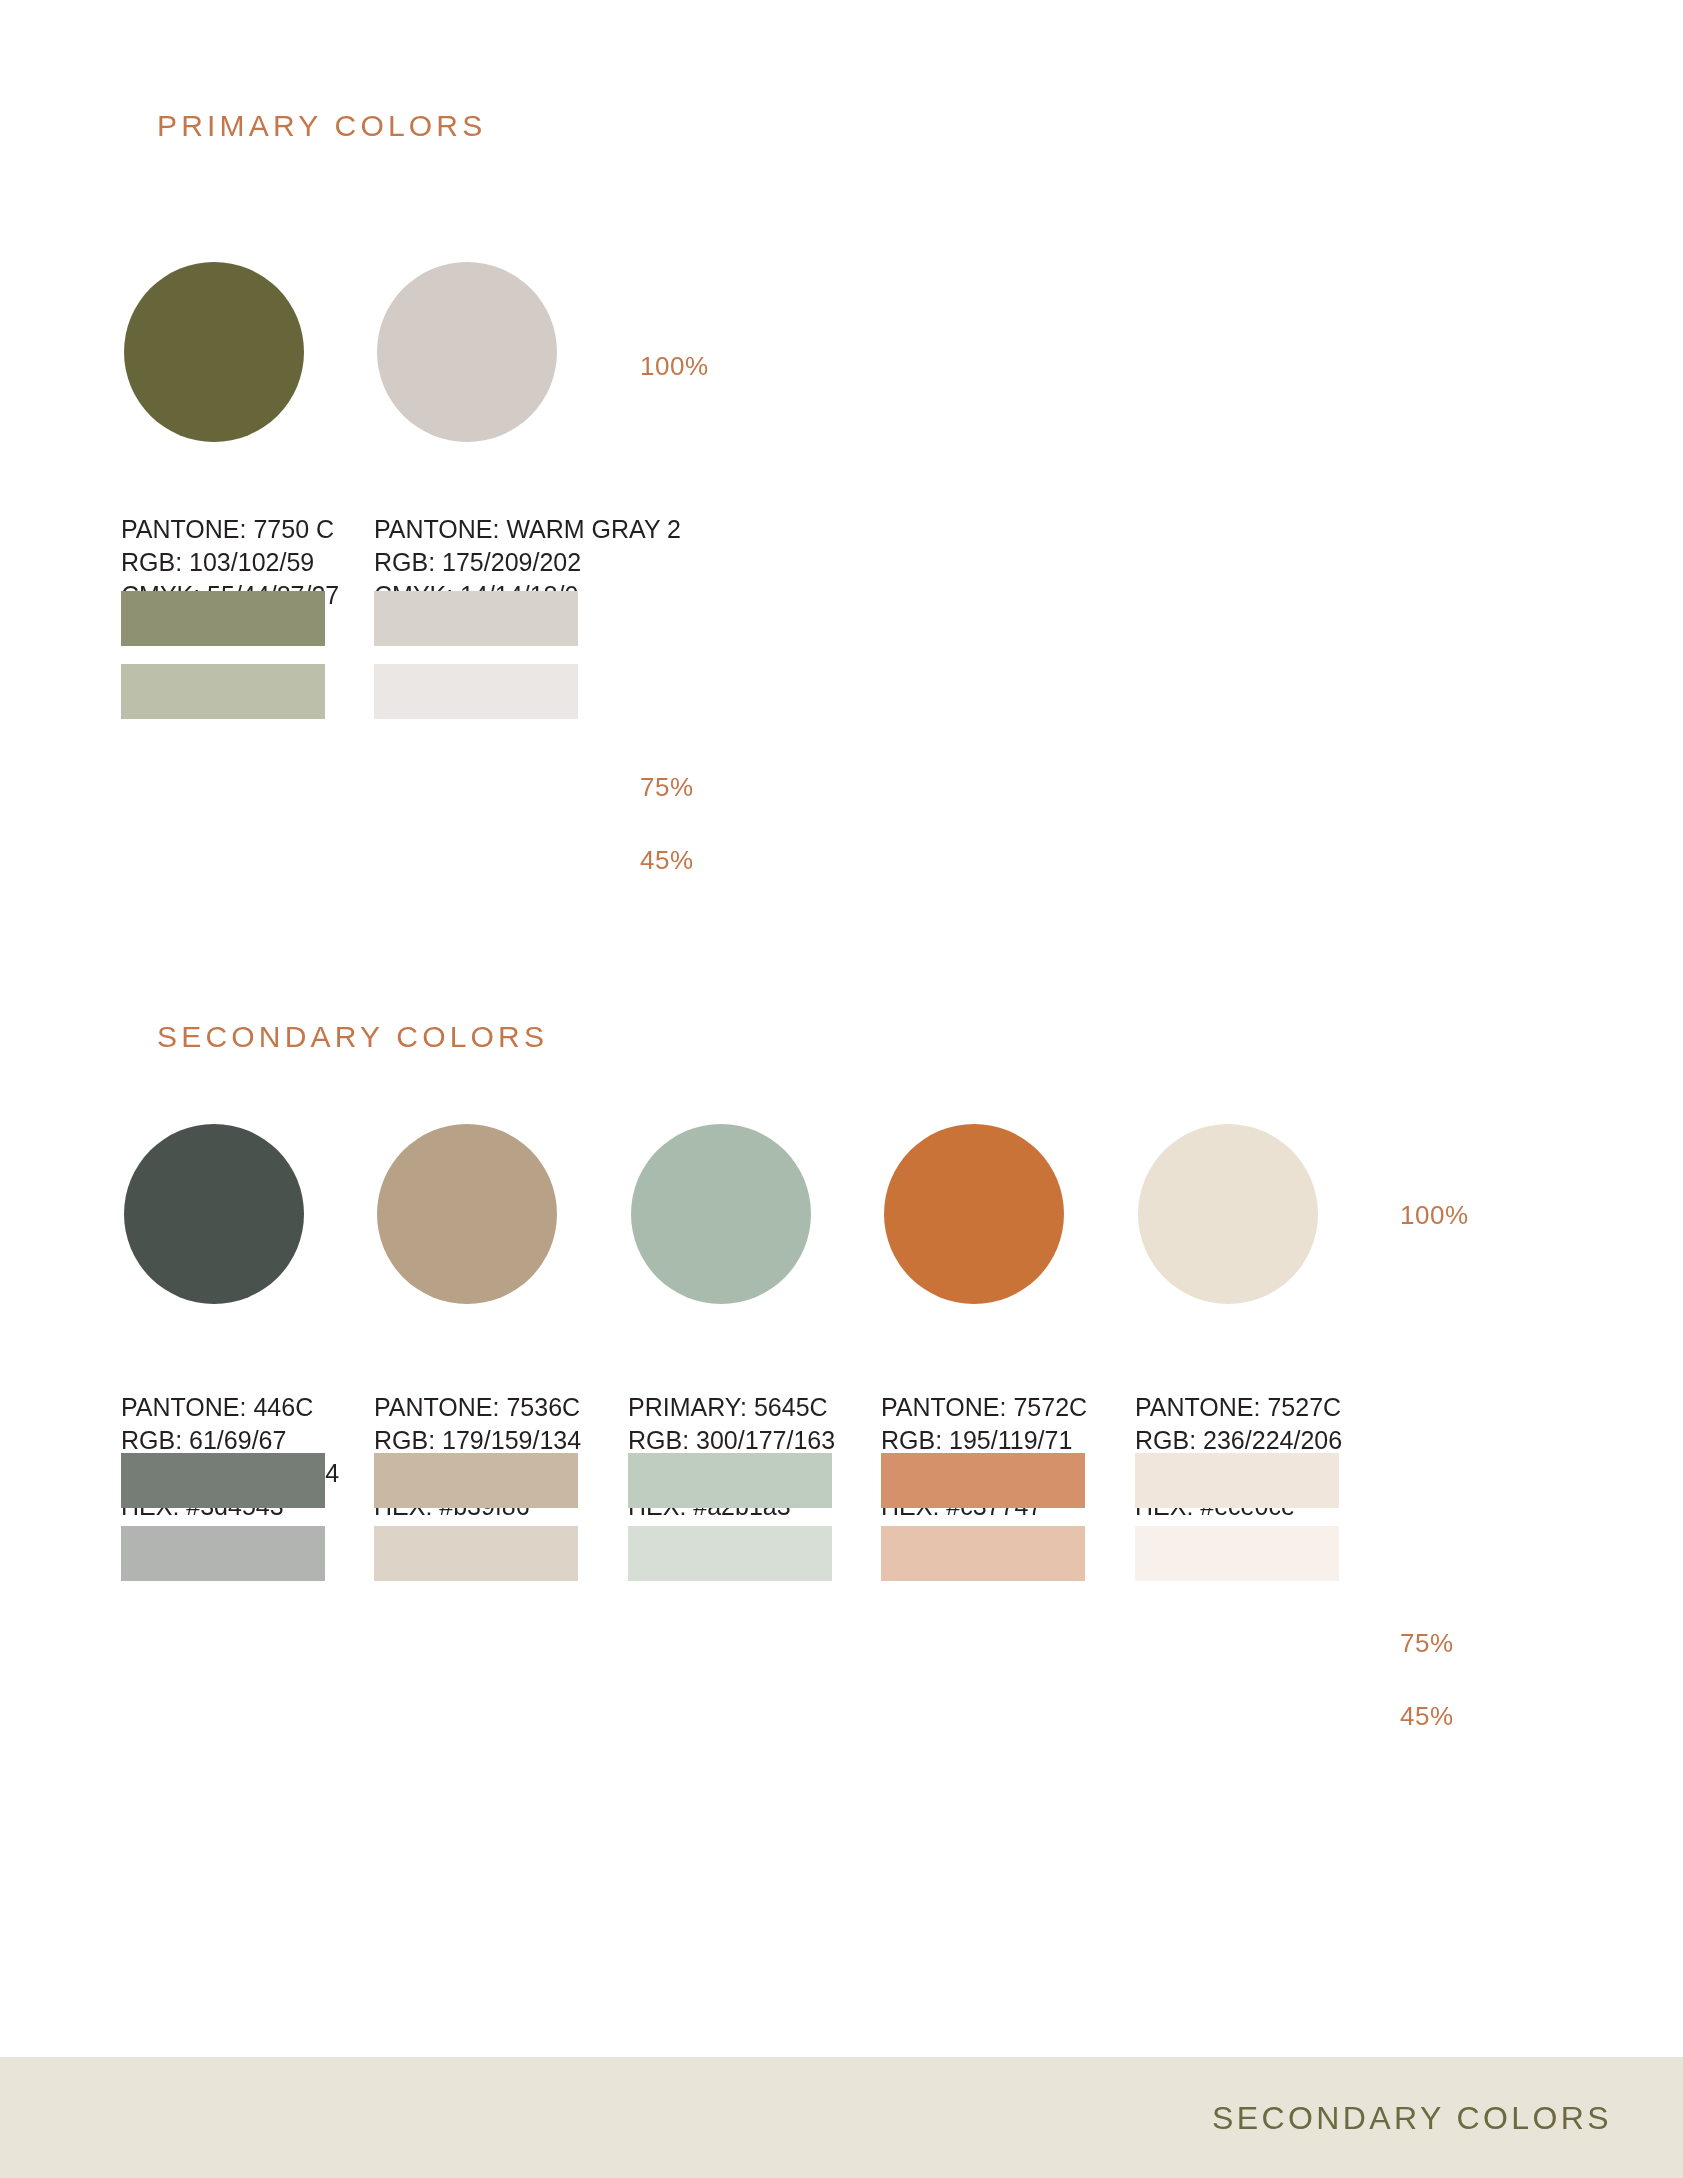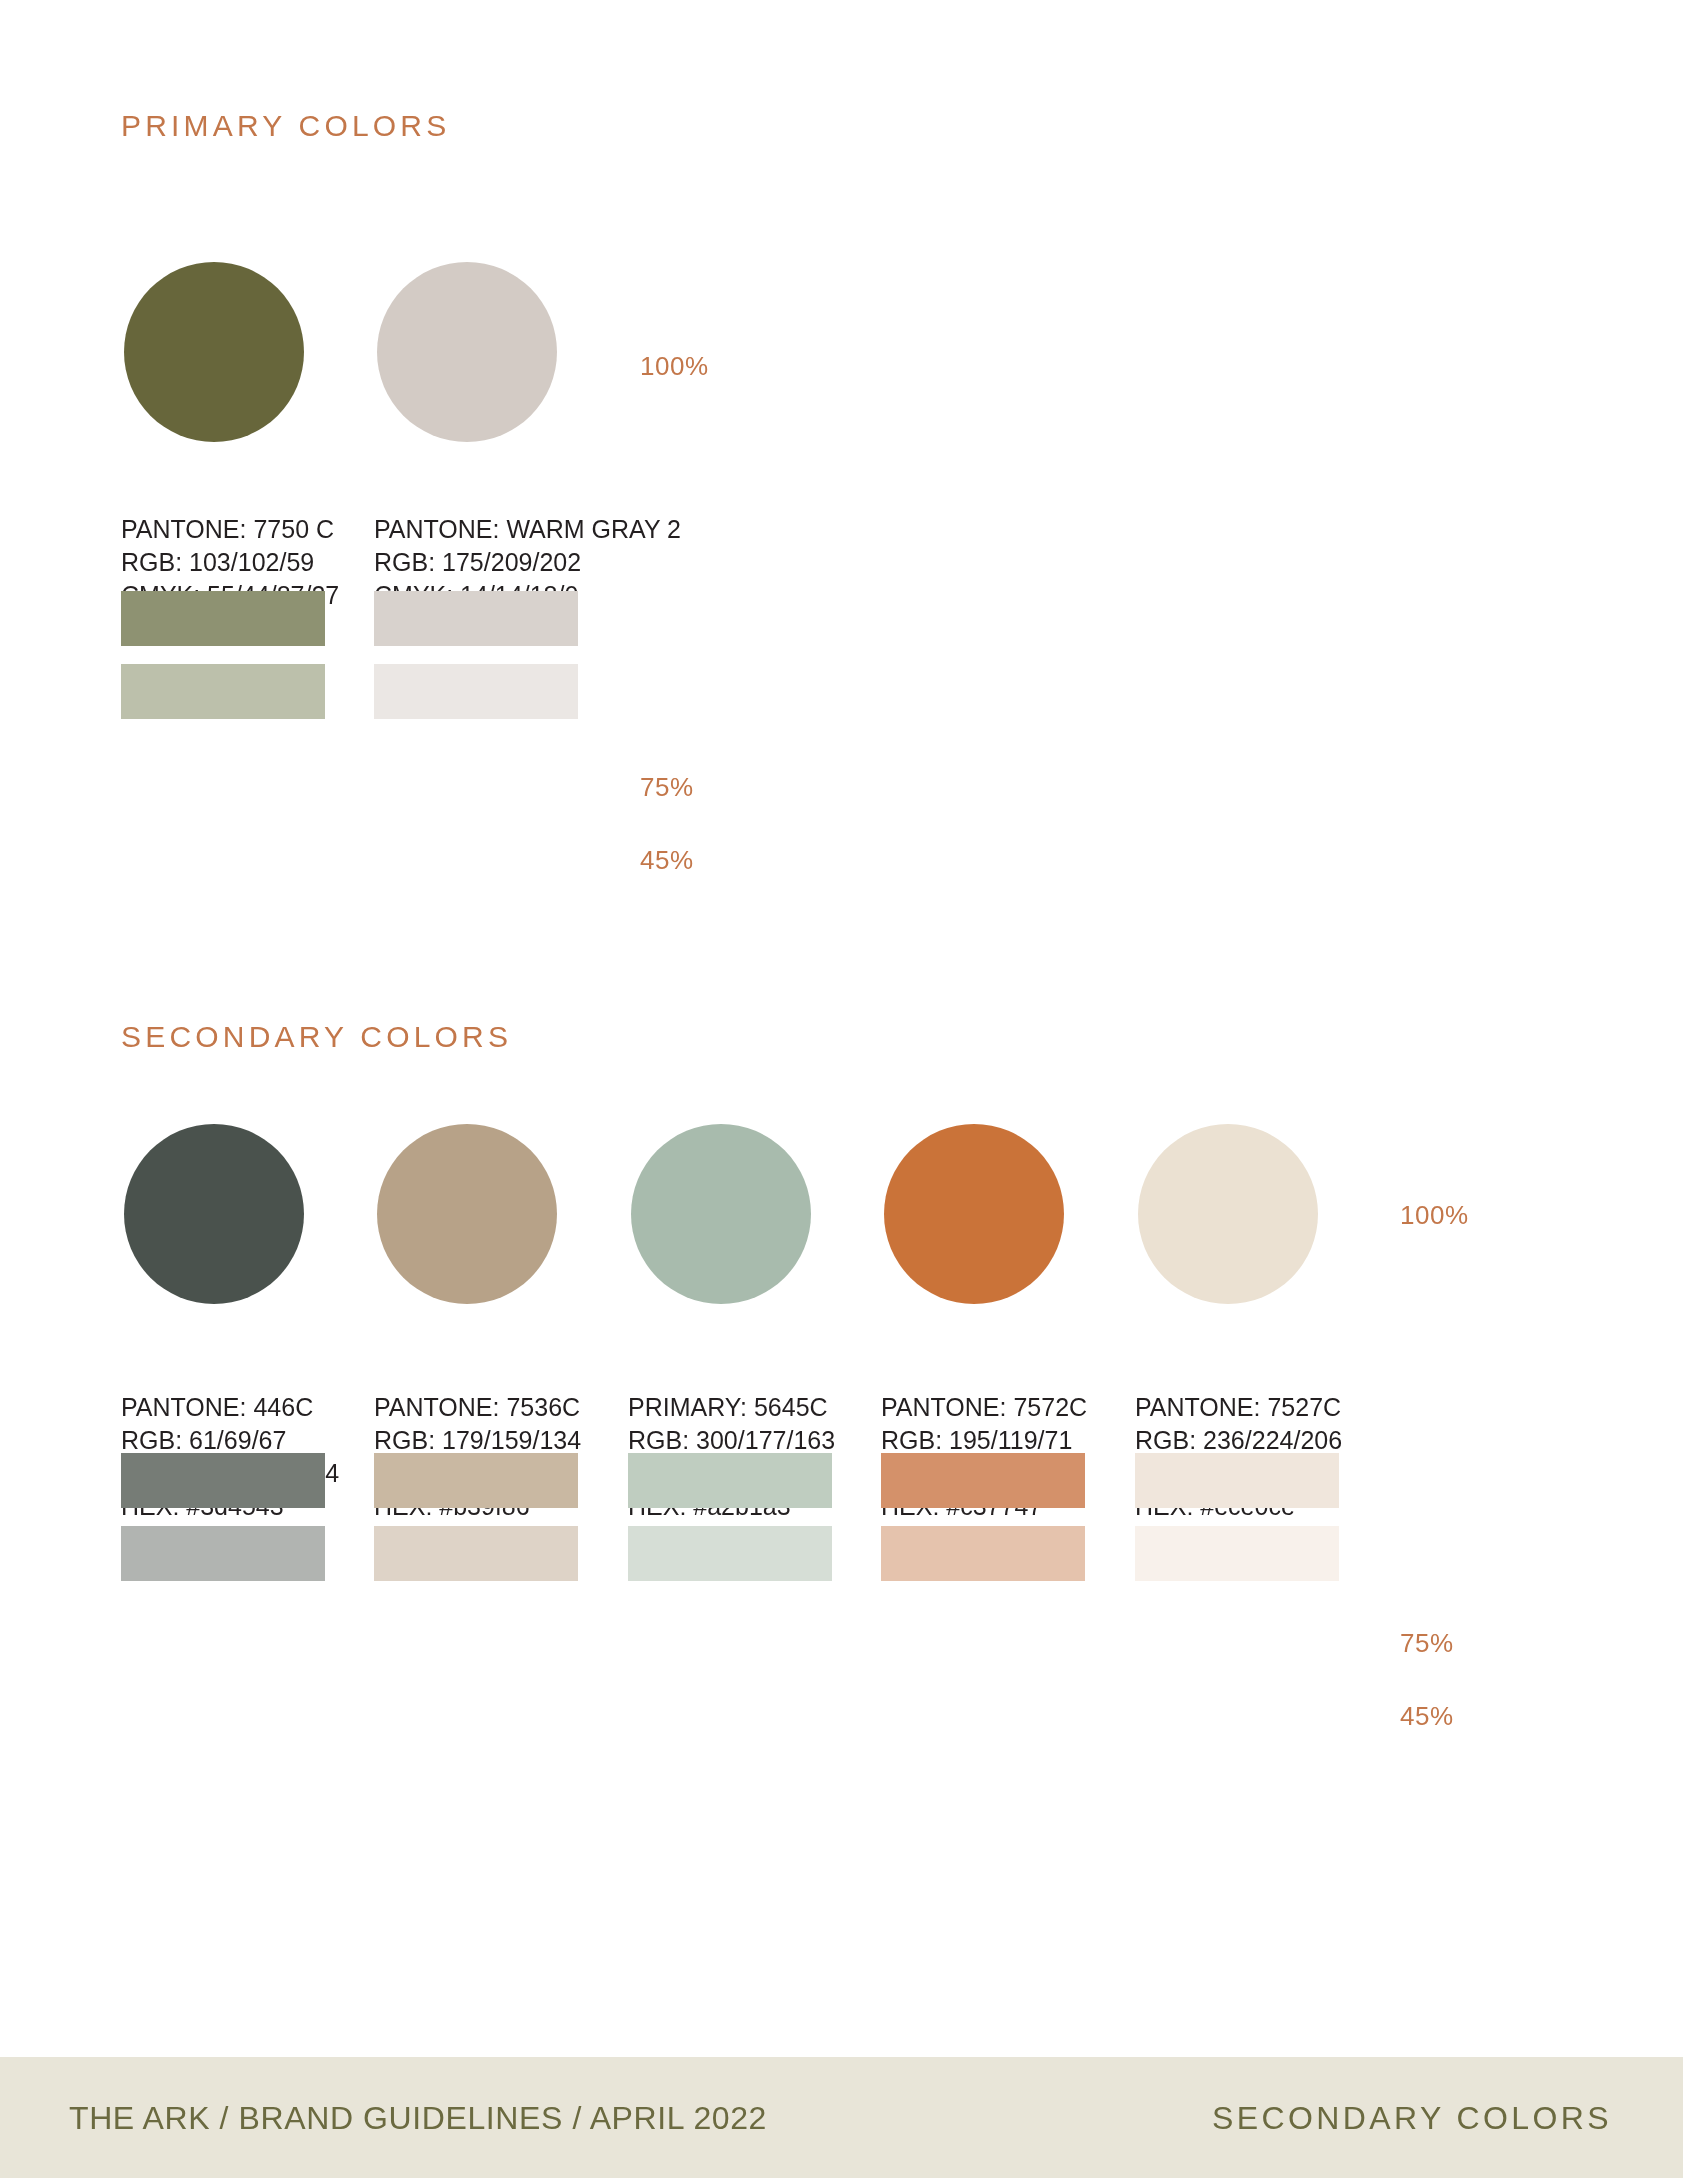--- a/index.html
+++ b/index.html
@@ -23,20 +23,21 @@
   }
 
   
   .section-heading {
     position: absolute;
     font-size: 30px;
     letter-spacing: 4.2px;
     font-weight: 400;
     color: #c3774a;
     white-space: nowrap;
+    margin-left: 36px;
   }
   #primary-heading { left: 121px; top: 109px; }
   #secondary-heading { left: 121px; top: 1020px; }
 
   
   .swatch-group { position: absolute; }
   #primary-group { left: 121px; top: 262px; }
   #secondary-group { left: 121px; top: 1124px; }
 
   .circle-row { position: relative; height: 180px; }
@@ -211,18 +212,17 @@
         <div class="tint-bar" style="left: 760px; background: rgb(229, 195, 173);"></div>
         <div class="tint-bar" style="left: 1014px; background: rgb(248, 241, 235);"></div>
       </div>
   </div>
 
   <div class="pct-label" id="secondary-pct-100" style="left: 1400px; top: 1200px;">100%</div>
   <div class="pct-label" id="secondary-pct-75" style="left: 1400px; top: 1628px;">75%</div>
   <div class="pct-label" id="secondary-pct-45" style="left: 1400px; top: 1701px;">45%</div>
 
   <div id="footer-bar">
-    <div id="footer-left">THE ARK  /  BRAND GUIDELINES / APRIL 2022</div>
     <div id="footer-right">SECONDARY COLORS</div>
   </div>
 
 </div>
 
 
 </body></html>

